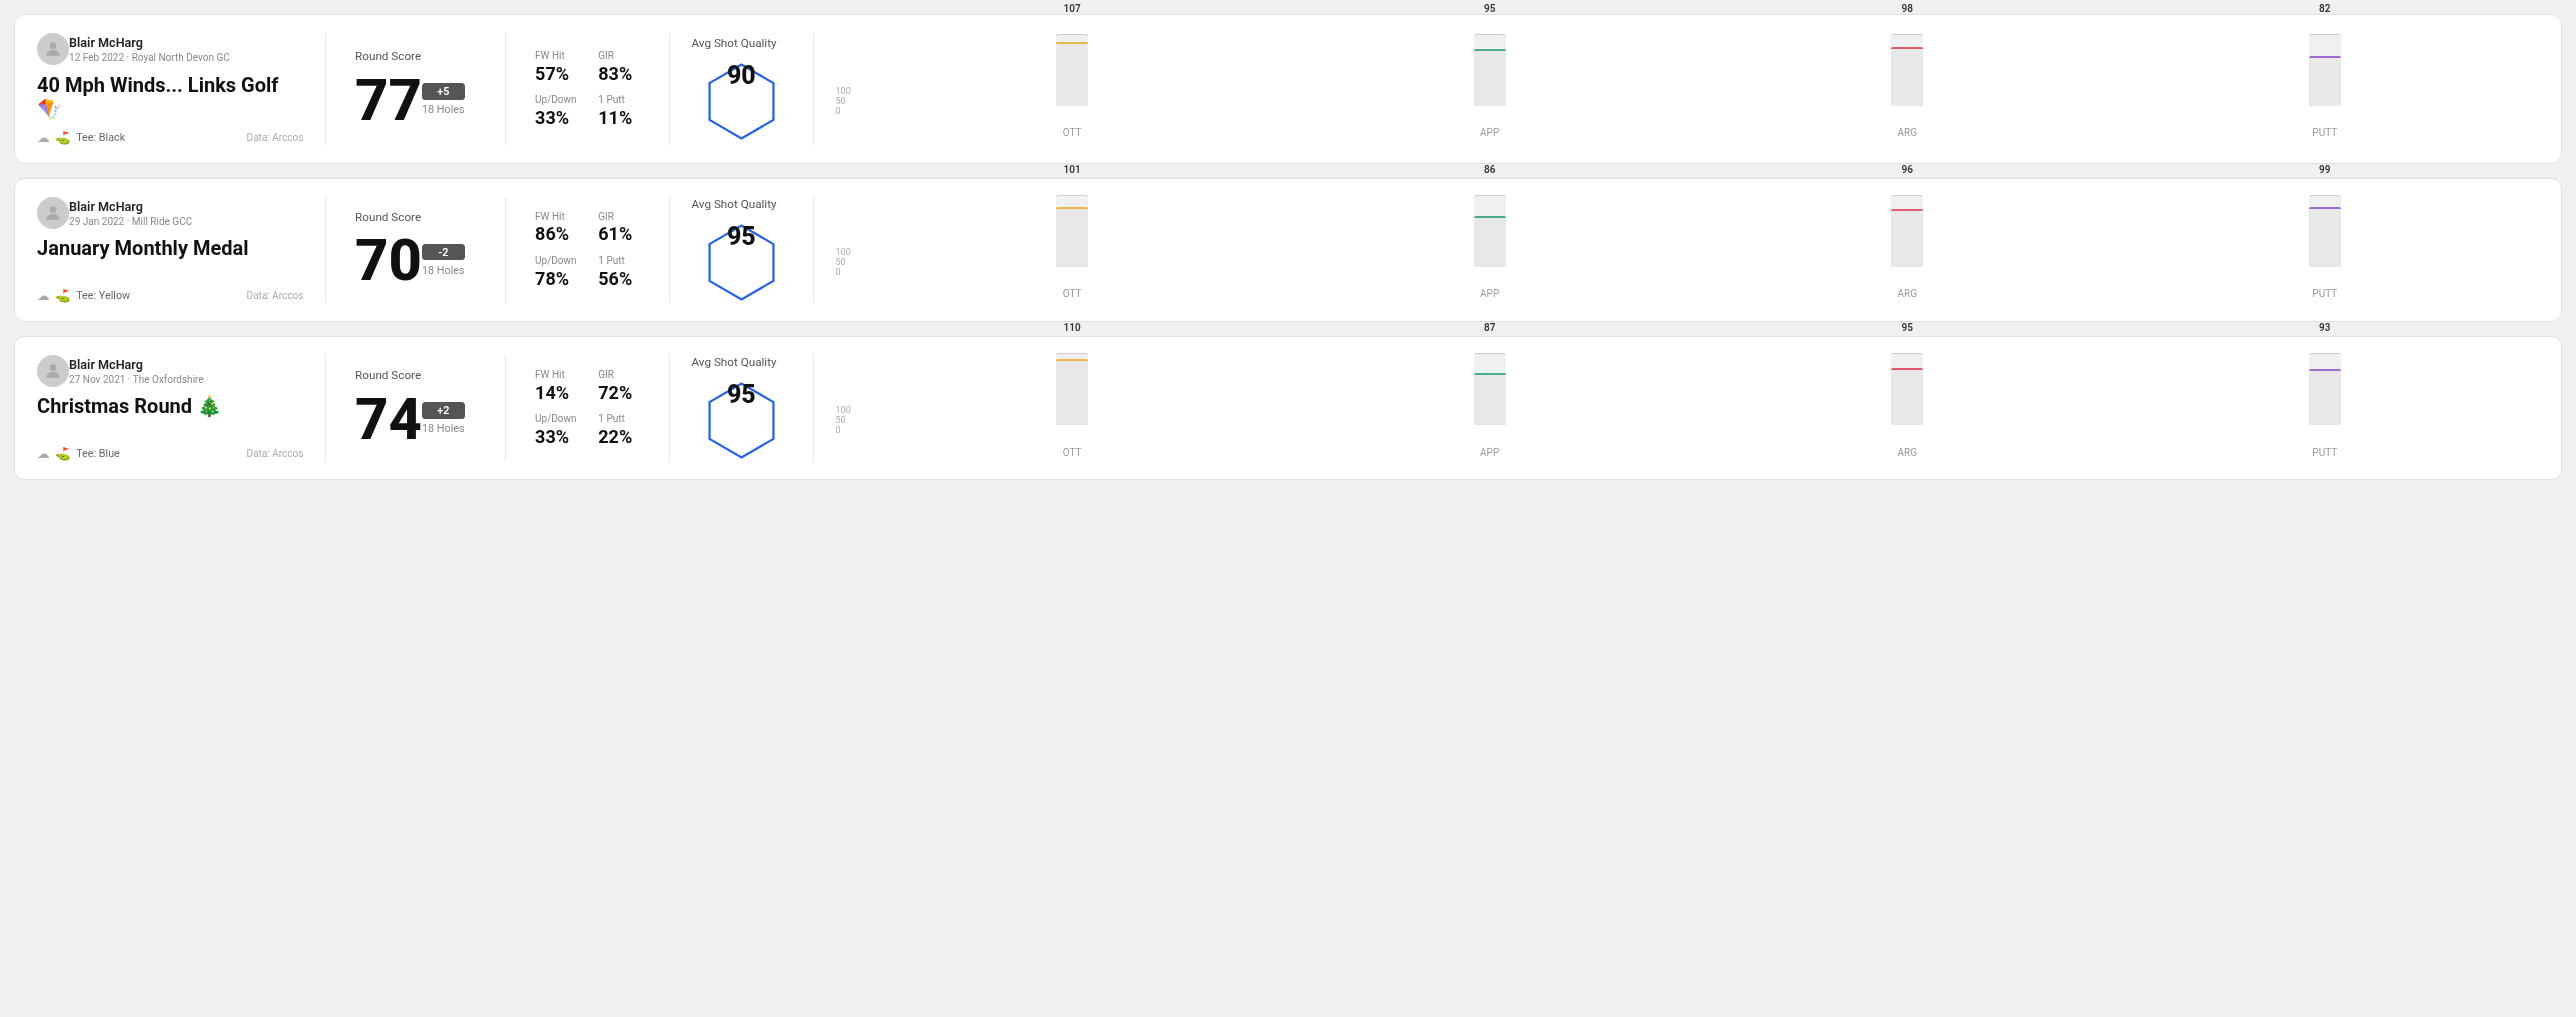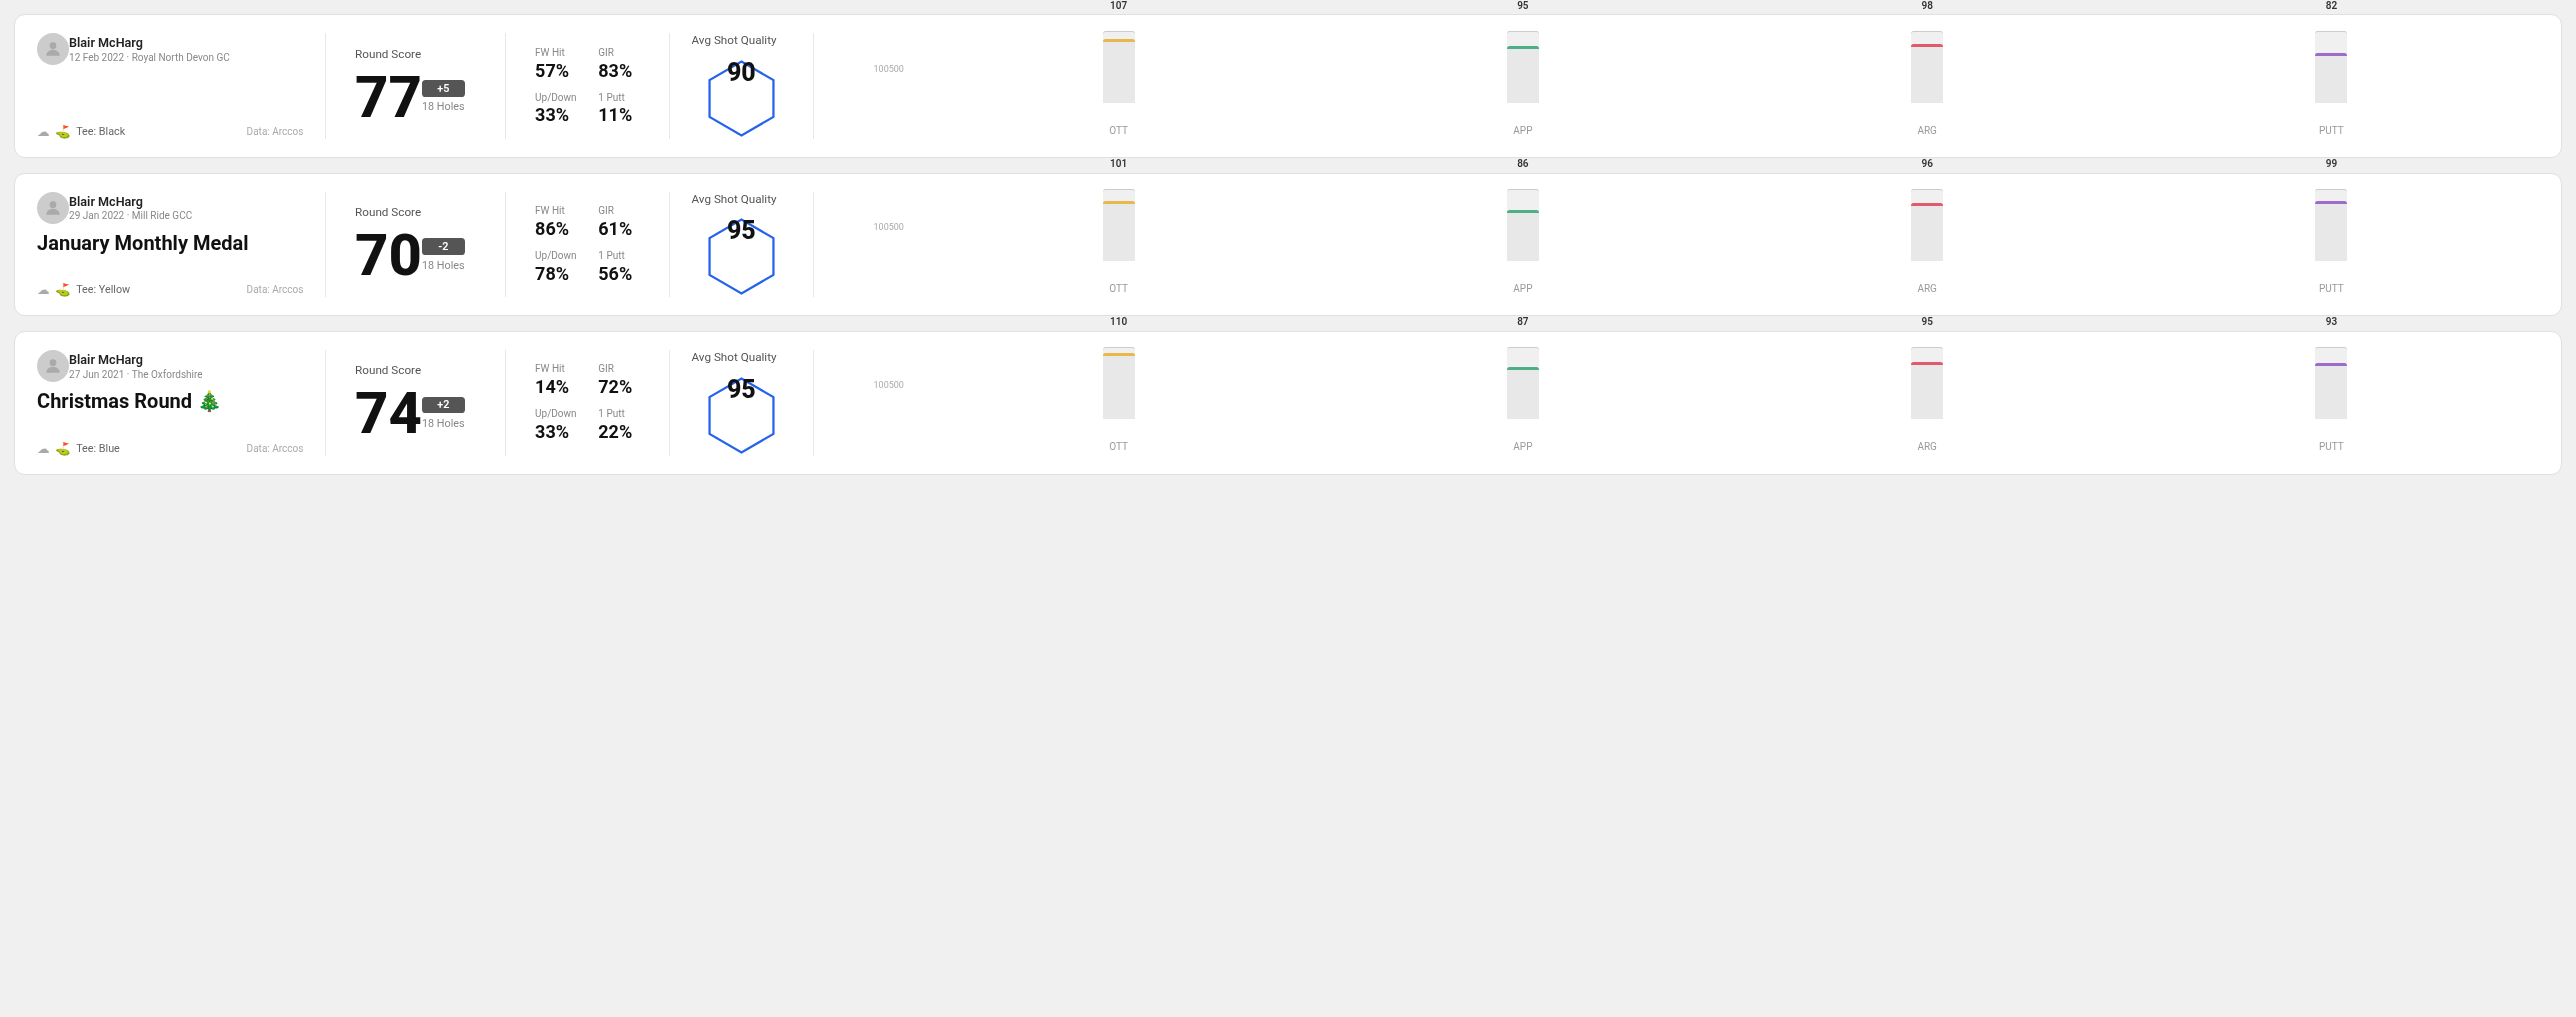--- a/index.html
+++ b/index.html
@@ -197,28 +197,27 @@
     }
     .bar-chart {
       display: flex;
       align-items: flex-end;
       gap: 18px;
       height: 99px;
       position: relative;
     }
     .chart-y-labels {
       display: flex;
-      flex-direction: row;
-      justify-content: space-between;
+      flex-direction: column;
+      justify-content: center;
       height: 72px;
       font-size: 9px;
       color: #aaa;
       padding-bottom: 3.6px;
       margin-right: 3.6px;
-      margin-left: 38px;
     }
     .bar-group {
       display: flex;
       flex-direction: column;
       align-items: center;
       gap: 20px;
       flex: 1;
     }
     .bar-value {
       font-size: 10px;
@@ -268,20 +267,21 @@
             <svg viewBox="0 0 24 24" xmlns="http://www.w3.org/2000/svg">
               <circle cx="12" cy="8" r="4" fill="#aaa"></circle>
               <path d="M4 20c0-4 3.6-7 8-7s8 3 8 7" fill="#aaa"></path>
             </svg>
           </div>
           <div class="user-info">
             <div class="name">Blair McHarg</div>
             <div class="date-course">12 Feb 2022 · Royal North Devon GC</div>
           </div>
         </div>
+        <div class="round-title">40 Mph Winds... Links Golf 🪁</div>
       </div>
       <div class="footer-row">
         <div class="tee-row">
           <span class="tee-icon">☁</span>
           <span class="tee-icon">⛳</span>
           <span>Tee: Black</span>
         </div>
         <span class="data-source">Data: Arccos</span>
       </div>
     </div>
@@ -496,21 +496,21 @@
       <div>
         <div class="user-row">
           <div class="avatar">
             <svg viewBox="0 0 24 24" xmlns="http://www.w3.org/2000/svg">
               <circle cx="12" cy="8" r="4" fill="#aaa"></circle>
               <path d="M4 20c0-4 3.6-7 8-7s8 3 8 7" fill="#aaa"></path>
             </svg>
           </div>
           <div class="user-info">
             <div class="name">Blair McHarg</div>
-            <div class="date-course">27 Jun 2021 · The Oxfordshire</div>
+            <div class="date-course">27 Nov 2021 · The Oxfordshire</div>
           </div>
         </div>
         <div class="round-title">Christmas Round 🎄</div>
       </div>
       <div class="footer-row">
         <div class="tee-row">
           <span class="tee-icon">☁</span>
           <span class="tee-icon">⛳</span>
           <span>Tee: Blue</span>
         </div>

